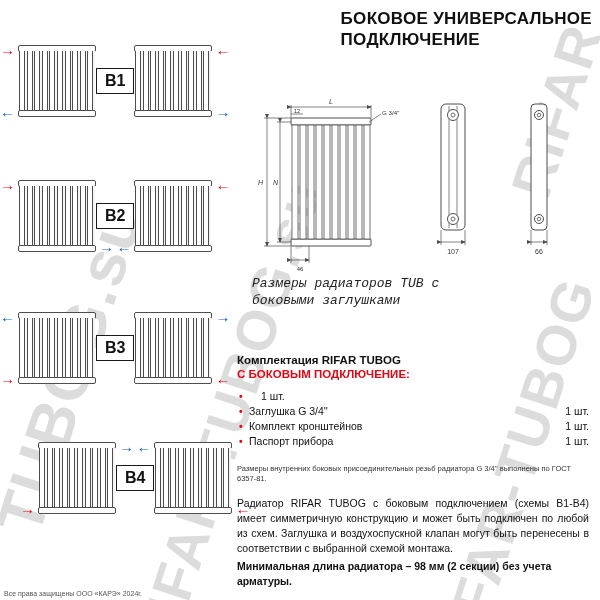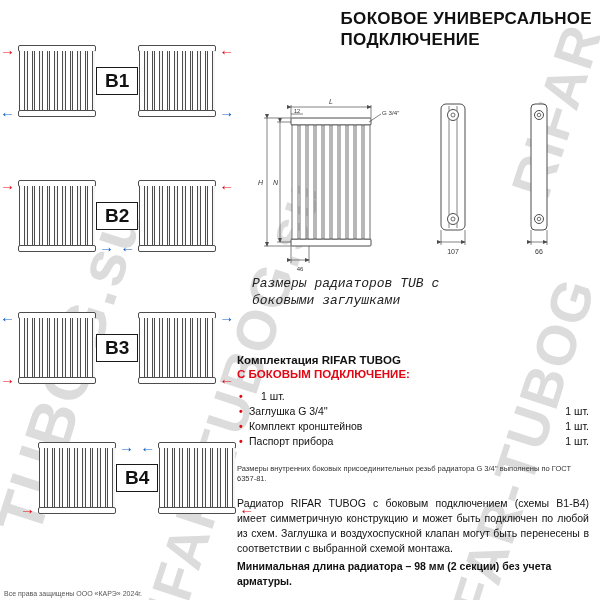--- a/index.html
+++ b/index.html
@@ -24,21 +24,21 @@
   .srow3{left:38px;top:442px;}
   .rad{position:relative;width:78px;height:72px;flex:0 0 78px;}
   .rad-cap{position:absolute;left:0;right:0;height:7px;border:1px solid #4d4d4d;
            background:#fff;border-radius:2px;box-sizing:border-box;}
   .rad-cap.top{top:0;} .rad-cap.bot{bottom:0;}
   .rad-tubes{position:absolute;left:1px;right:1px;top:6px;bottom:6px;
     background:repeating-linear-gradient(90deg,
       #4d4d4d 0px,#4d4d4d 1px,#ffffff 1px,#ffffff 5px,
       #4d4d4d 5px,#4d4d4d 6px,#f5f5f5 6px,#f5f5f5 7.6px);}
   .scheme-label{border:1.5px solid #1a1a1a;background:#fff;padding:2px 8px;
-                font-weight:700;font-size:19px;line-height:1.2;}
+                font-weight:700;font-size:16px;line-height:1.2;}
   .arrow{position:absolute;width:19px;font-size:15px;font-weight:700;line-height:1;
          text-align:center;}
   .c-tl{left:-20px;top:-3px;} .c-bl{left:-20px;bottom:-2px;}
   .c-tr{right:-20px;top:-3px;} .c-br{right:-20px;bottom:-2px;}
   
   .front-view{position:absolute;z-index:1;left:255px;top:95px;}
   .side-view{position:absolute;z-index:1;left:415px;top:98px;}
   .drawing-caption{position:absolute;z-index:1;left:252px;top:276px;width:200px;
                    font-size:13px;font-style:italic;color:#222;line-height:1.3;font-family:Liberation Mono, monospace;}
   svg text{font-family:"Liberation Sans",sans-serif;fill:#333;}

